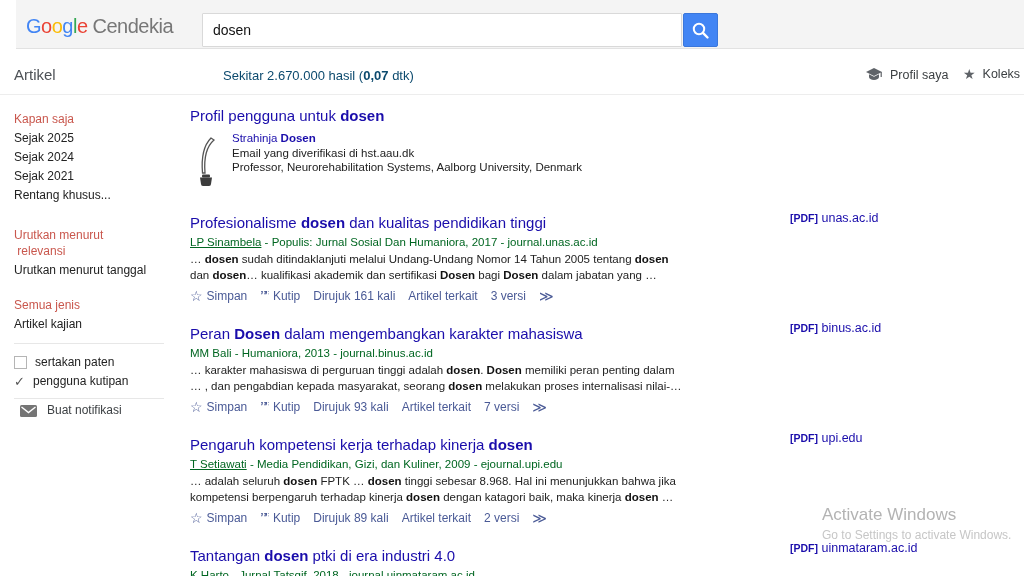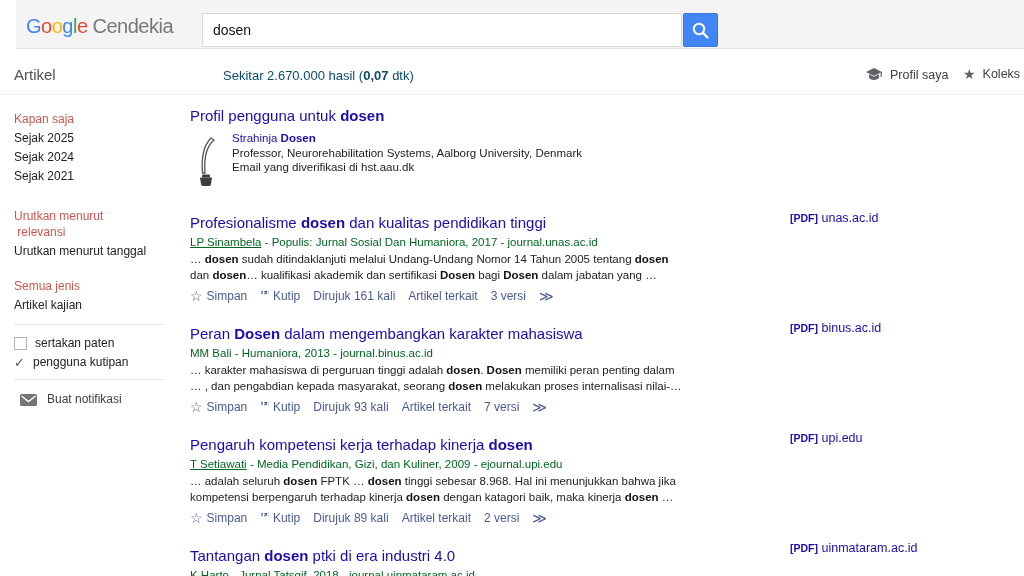--- a/index.html
+++ b/index.html
@@ -32,21 +32,21 @@
   .sb-wrap{line-height:15.5px;white-space:pre-line;padding:2px 0;}
   .sb-g2{margin-top:21px;}
   .sb-g3{margin-top:16px;}
   .sb-div{border-top:1px solid #e7e7e7;width:150px;}
   .div1{margin-top:9px;}
   .div2{margin-top:7px;}
   .toggles{margin-top:9px;}
   .toggle{display:flex;align-items:center;line-height:19px;color:#222;cursor:pointer;}
   .cbx{width:11px;height:11px;border:1px solid #b5b5b5;background:#fff;margin-right:8px;display:inline-block;flex:none;}
   .cbx-check{width:13px;margin-right:6px;color:#555;font-size:13px;flex:none;}
-  .alert-row{margin-top:10px;display:flex;align-items:center;color:#3c4043;line-height:19px;text-decoration:none;padding-left:6px;}
+  .alert-row{margin-top:2px;display:flex;align-items:center;color:#3c4043;line-height:19px;text-decoration:none;padding-left:6px;}
   .alert-row svg{margin-right:10px;}
 
   
   .main{position:absolute;left:190px;top:106px;width:575px;}
   .r-title{font-size:15px;line-height:19px;color:#1a0dab;text-decoration:none;display:block;font-weight:400;}
   .r-title b{font-weight:700;}
   .r-byline{font-size:11.5px;line-height:16px;color:#006621;margin-top:2px;}
   .author{color:#006621;text-decoration:none;}
   .u{text-decoration:underline;}
   .r-snippet{font-size:11.5px;line-height:15.5px;color:#222;margin-top:2px;white-space:pre-line;width:560px;}
@@ -111,20 +111,21 @@
       <span class="lib-star">★</span>
       <span>Koleks</span>
     </a>
   </div>
 
   <div class="sidebar">
     <a class="sb-link sb-active">Kapan saja</a>
     <a class="sb-link">Sejak 2025</a>
     <a class="sb-link">Sejak 2024</a>
     <a class="sb-link">Sejak 2021</a>
+    <a class="sb-link">Rentang khusus...</a>
 
     <div class="sb-g2">
       <a class="sb-link sb-active sb-wrap">Urutkan menurut
 &nbsp;relevansi</a>
       <a class="sb-link">Urutkan menurut tanggal</a>
     </div>
 
     <div class="sb-g3">
       <a class="sb-link sb-active">Semua jenis</a>
       <a class="sb-link">Artikel kajian</a>
@@ -161,22 +162,22 @@
       <div class="profile-row">
         <div class="quill-box">
           <svg width="26" height="50" viewBox="0 0 26 50">
             <path d="M18 1 C11 8 8 18 9.5 36 L12 36 C10.5 18 14 9 21 3 Z" fill="#fdfdfd" stroke="#555" stroke-width="1.3"></path>
             <rect x="9" y="37.5" width="8" height="3" rx="1" fill="#3c3c3c"></rect>
             <path d="M7 40.5 h12 l-1 6.5 a2 2 0 0 1 -2 2 h-6 a2 2 0 0 1 -2 -2 Z" fill="#3c3c3c"></path>
           </svg>
         </div>
         <div class="p-lines">
           <a class="p-name">Strahinja <b>Dosen</b></a>
+          <div>Email yang diverifikasi di hst.aau.dk</div>
           <div>Professor, Neurorehabilitation Systems, Aalborg University, Denmark</div>
-          <div>Email yang diverifikasi di hst.aau.dk</div>
         </div>
       </div>
     </div>
 
     <div class="result">
       <a class="r-title">Profesionalisme <b>dosen</b> dan kualitas pendidikan tinggi</a>
       <div class="r-byline"><a class="author u">LP Sinambela</a><span> - Populis: Jurnal Sosial Dan Humaniora, 2017 - journal.unas.ac.id</span></div>
       <div class="r-snippet">… <b>dosen</b> sudah ditindaklanjuti melalui Undang-Undang Nomor 14 Tahun 2005 tentang <b>dosen</b>
 dan <b>dosen</b>… kualifikasi akademik dan sertifikasi <b>Dosen</b> bagi <b>Dosen</b> dalam jabatan yang …</div>
       <div class="r-actions">
@@ -241,14 +242,18 @@
       <a class="r-title">Tantangan <b>dosen</b> ptki di era industri 4.0</a>
       <div class="r-byline"><a class="author u">K Harto</a><span> - Jurnal Tatsqif, 2018 - journal.uinmataram.ac.id</span></div>
     </div>
   </div>
 
   <a class="pdf-link p1"><span class="pdf-tag">[PDF]</span> <span>unas.ac.id</span></a>
   <a class="pdf-link p2"><span class="pdf-tag">[PDF]</span> <span>binus.ac.id</span></a>
   <a class="pdf-link p3"><span class="pdf-tag">[PDF]</span> <span>upi.edu</span></a>
   <a class="pdf-link p4"><span class="pdf-tag">[PDF]</span> <span>uinmataram.ac.id</span></a>
 
+  <div class="watermark">
+    <div class="wm1">Activate Windows</div>
+    <div class="wm2">Go to Settings to activate Windows.</div>
+  </div>
 
 </div>
 
 </body></html>

